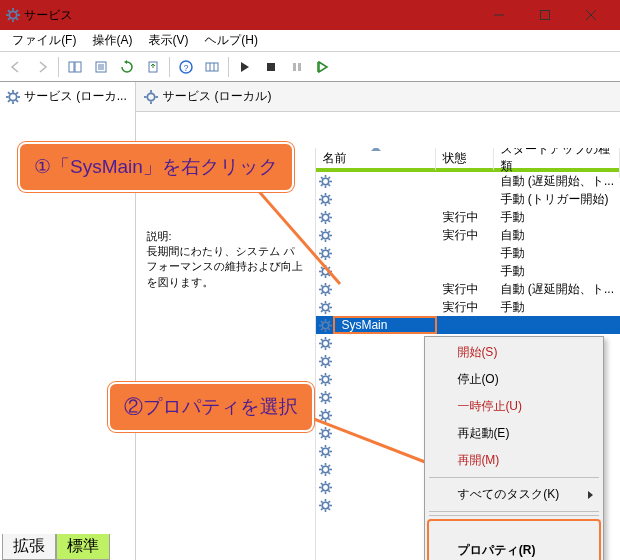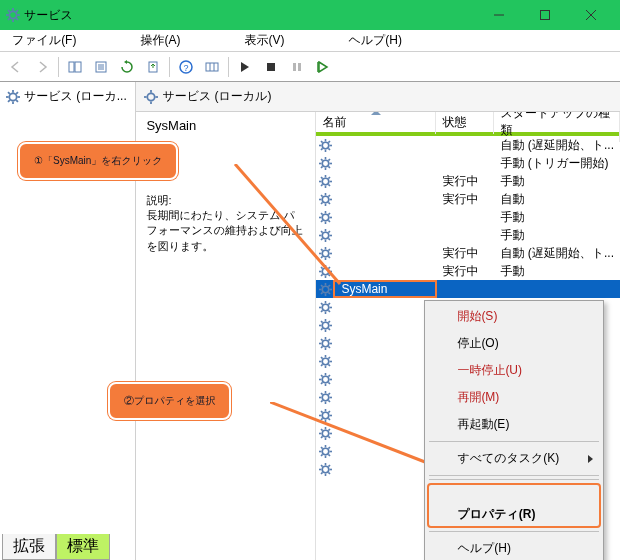--- a/index.html
+++ b/index.html
@@ -9,36 +9,35 @@
     font-size: 12px;
     background: #fff;
     width: 620px; height: 560px;
     overflow: hidden;
   }
   
   .titlebar {
     height: 30px;
     display: flex; align-items: center;
     padding: 0 6px;
-    background: #22c55e;
+    background: #b91c1c;
   }
   .titlebar .title { margin-left: 4px; font-size: 12px; }
   .winbtns { margin-left: auto; display: flex; }
   .winbtn {
     width: 46px; height: 30px;
     display: flex; align-items: center; justify-content: center;
     color: #333;
   }
   
   .menubar {
     height: 22px;
     display: flex; align-items: center;
     padding: 0 4px;
     border-bottom: 1px solid #d0d0d0;
-    gap: 48px;
   }
   .menubar .menuitem {
     padding: 2px 8px;
   }
   
   .toolbar {
     height: 30px;
     display: flex; align-items: center;
     padding: 2px 4px;
     border-bottom: 1px solid #a0a0a0;
@@ -63,21 +62,21 @@
     width: 144px;
     border-right: 1px solid #d0d0d0;
     padding: 4px 2px;
     background: #fff;
   }
   .tree-item {
     display: flex; align-items: center;
     padding: 2px 4px;
     gap: 4px;
   }
-  .right { flex: 1; display: flex; flex-direction: column; }
+  .right { flex: 1; display: flex; flex-direction: column; gap: 36px; }
   .right-header {
     padding: 6px 8px;
     border-bottom: 1px solid #d0d0d0;
     background: #f5f5f5;
     display: flex; align-items: center; gap: 4px;
   }
   .right-body {
     flex: 1;
     display: flex;
     position: relative;
@@ -137,25 +136,25 @@
   .row.selected { background: #0a64c2; color: #fff; }
   .row.selected .name-cell {
     background: #0a64c2;
     border: 1px solid #f47b3a;
     outline: 1px solid #f47b3a;
   }
   
   .callout {
     position: absolute;
     background: #f47b3a;
-    color: #0f172a;
+    color: #4c1d95;
     border: 2px solid #fff;
     border-radius: 8px;
     padding: 10px 14px;
-    font-size: 10px;
+    font-size: 19px;
     font-weight: 500;
     box-shadow: 0 0 0 1px #f47b3a;
     z-index: 10;
   }
   .callout::after {
     content: "";
     position: absolute;
     background: #f47b3a;
   }
   
@@ -772,22 +771,22 @@
               <div class="cell name-cell"></div>
               <div class="cell status-cell"></div>
               <div class="cell startup-cell"></div>
             </div>
           </div>
 
         <div class="ctxmenu" style="left:108px; top:188px;">
           <div class="ctxitem disabled">開始(S)</div>
           <div class="ctxitem">停止(O)</div>
           <div class="ctxitem disabled">一時停止(U)</div>
+          <div class="ctxitem">再起動(E)</div>
           <div class="ctxitem disabled">再開(M)</div>
-          <div class="ctxitem">再起動(E)</div>
           <div class="ctxsep"></div>
           <div class="ctxitem">
             <span>すべてのタスク(K)</span>
             <span class="arrow"></span>
           </div>
           <div class="ctxsep"></div>
           <div class="ctxsep"></div>
           <div class="ctxitem highlight">プロパティ(R)</div>
           <div class="ctxsep"></div>
           <div class="ctxitem">ヘルプ(H)</div>

